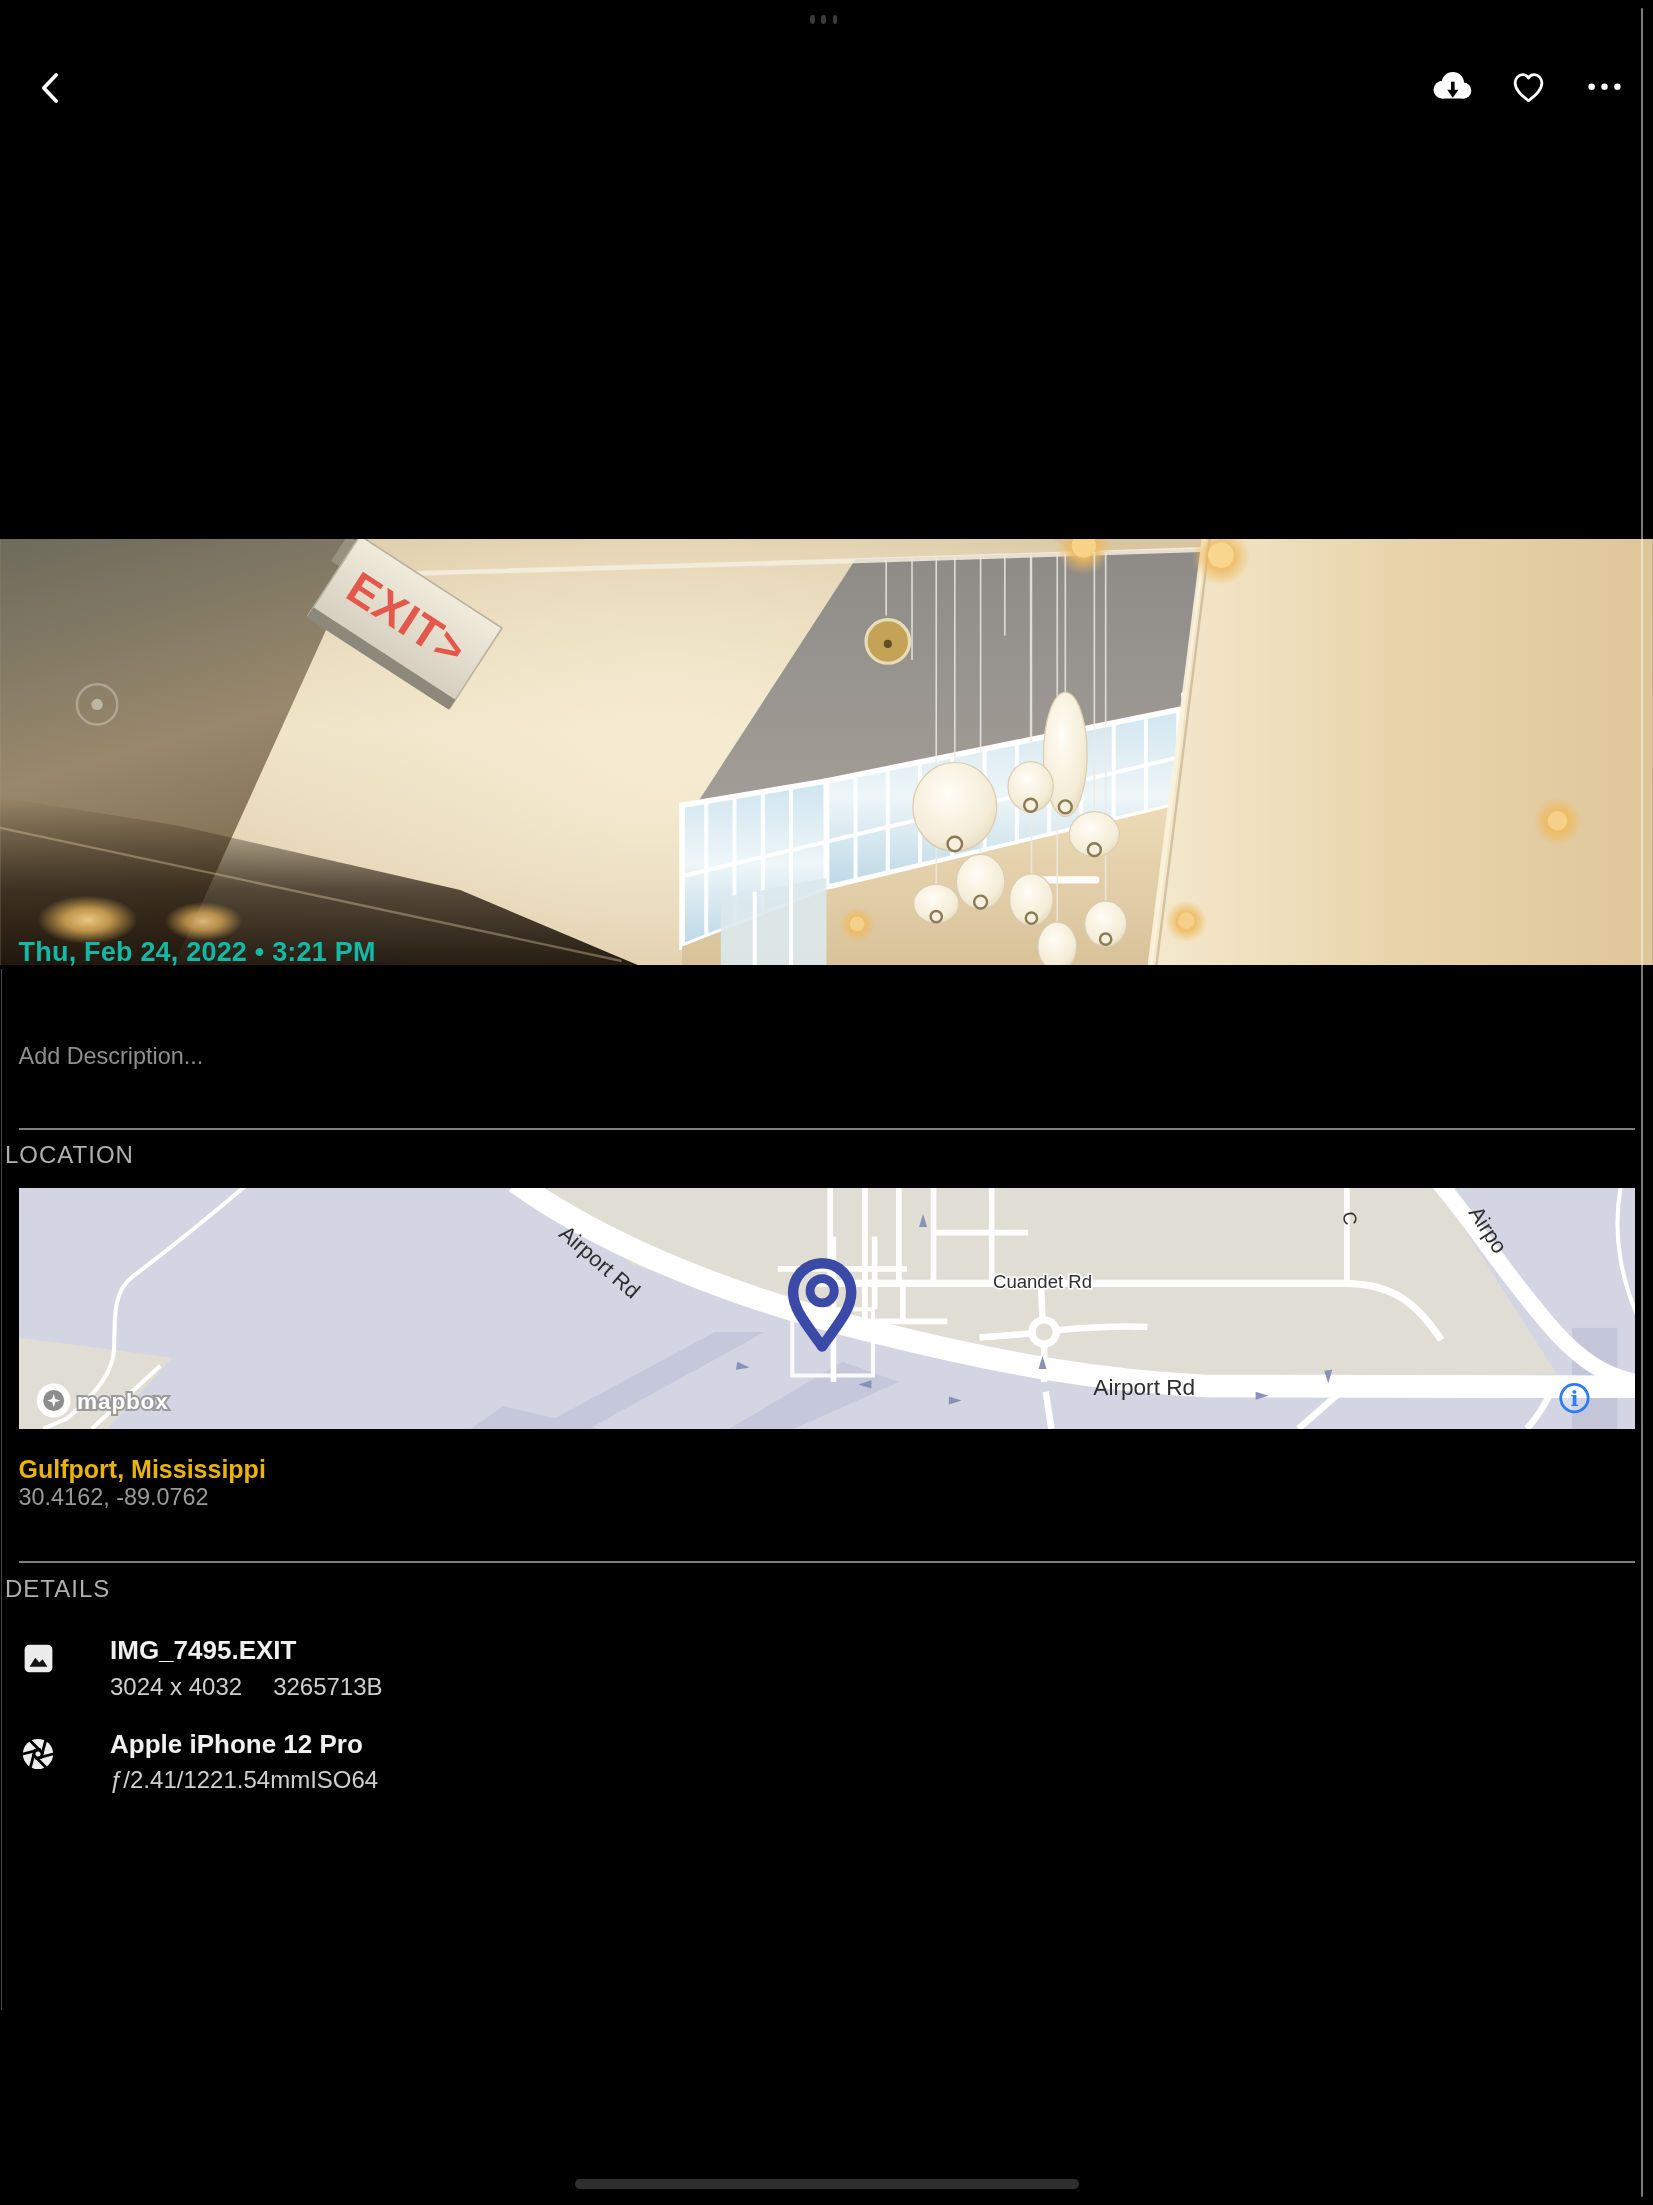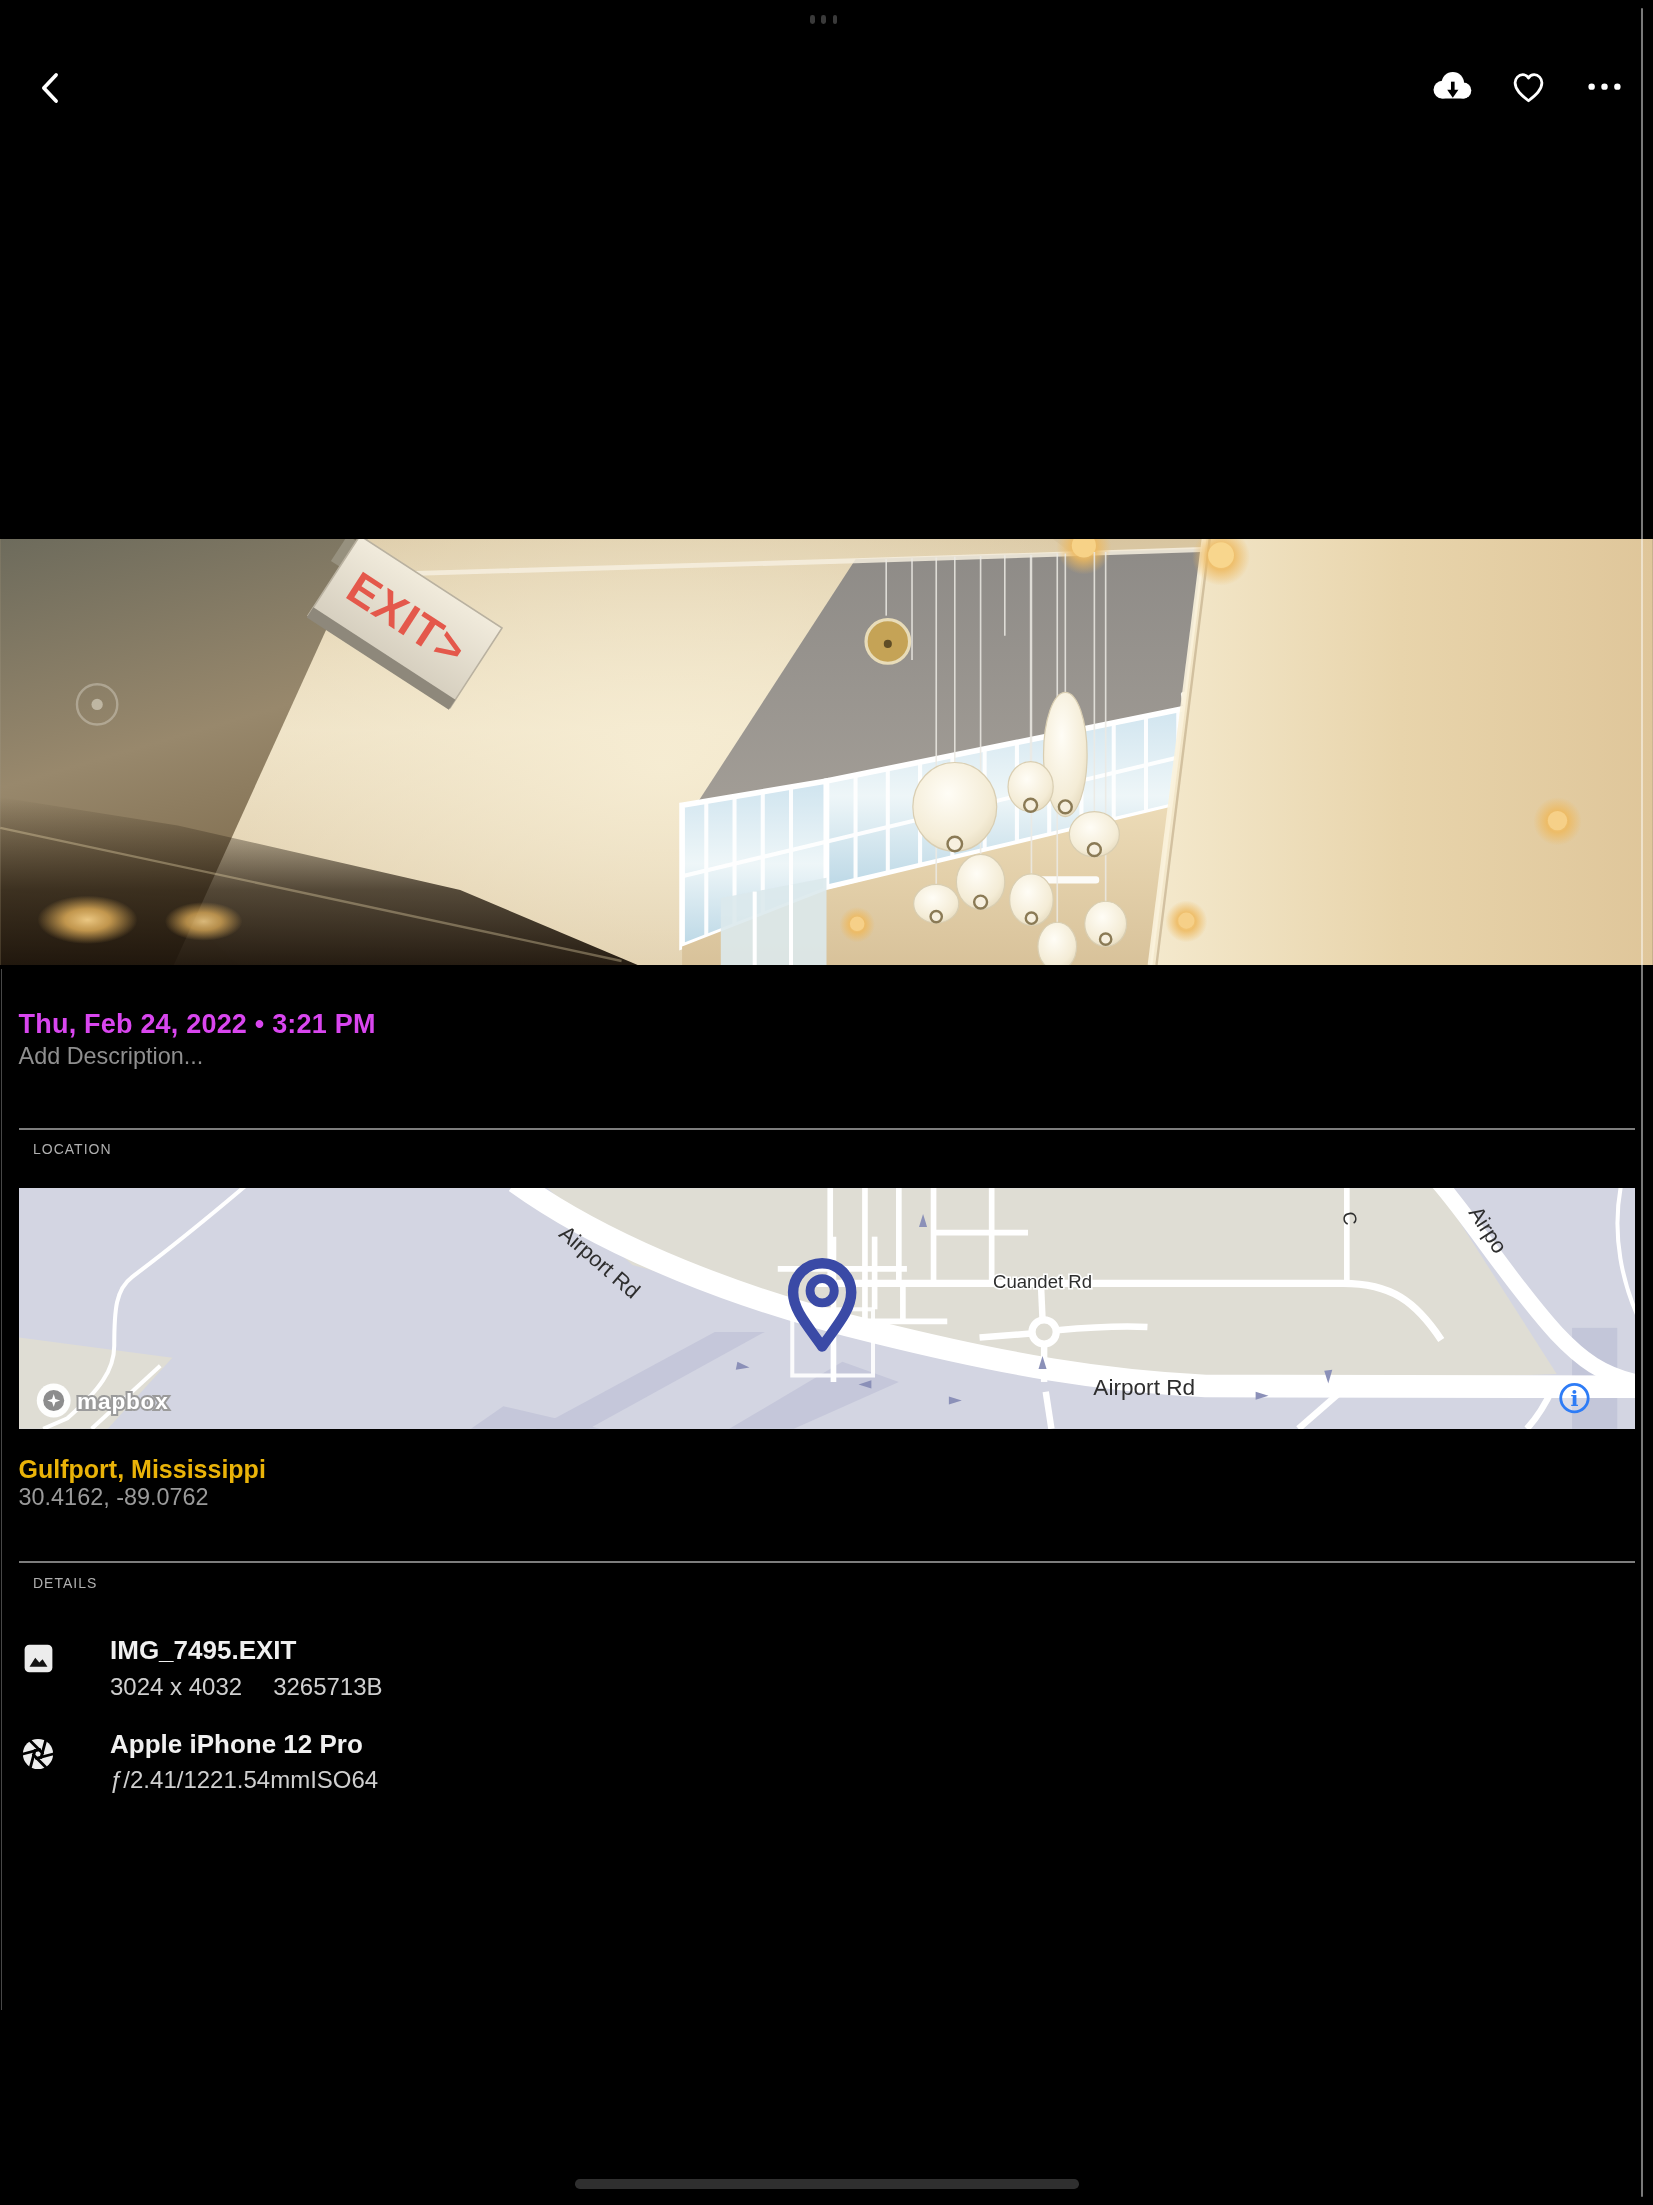--- a/index.html
+++ b/index.html
@@ -5,24 +5,24 @@
   html,body{margin:0;padding:0;background:#000;}
   #screen{position:relative;width:1653px;height:2205px;background:#000;overflow:hidden;
           font-family:"Liberation Sans", sans-serif;-webkit-font-smoothing:antialiased;}
   .abs{position:absolute;}
   
   #multitask{top:14.5px;left:810px;display:flex;gap:6.5px;}
   #multitask span{width:4.8px;height:9px;border-radius:2.4px;background:#3a3a3a;display:block;}
   
   .iconbtn{display:flex;align-items:center;justify-content:center;cursor:pointer;}
   
-  #datetime{top:1009px;left:18.6px;font-size:27px;font-weight:700;color:#d946ef;letter-spacing:0.2px;}
+  #datetime{top:937px;left:18.6px;font-size:27px;font-weight:700;color:#14b8a6;letter-spacing:0.2px;}
   #adddesc{top:1043px;left:18.6px;font-size:23.4px;color:#8f8f8f;}
   .divider{left:18.6px;width:1616px;height:1.6px;background:#7d7d7d;}
-  .section-h{left:33px;font-size:14px;color:#b0b0b0;letter-spacing:1px;}
+  .section-h{left:5px;font-size:24px;color:#b0b0b0;letter-spacing:1px;}
   #place{top:1455px;left:18.6px;font-size:25px;font-weight:700;color:#eab308;}
   #coords{top:1484px;left:18.6px;font-size:23.4px;color:#9a9a9a;}
   
   .row-title{font-size:26px;font-weight:700;color:#f0f0f0;}
   .row-specs{font-size:24px;color:#cfcfcf;display:flex;}
   
   #map{top:1188px;left:18.6px;width:1616px;height:241px;background:#d3d5e2;}
   
   #homebar{left:575px;top:2179px;width:504px;height:9.7px;border-radius:4.8px;background:#2f2f2f;}
   

